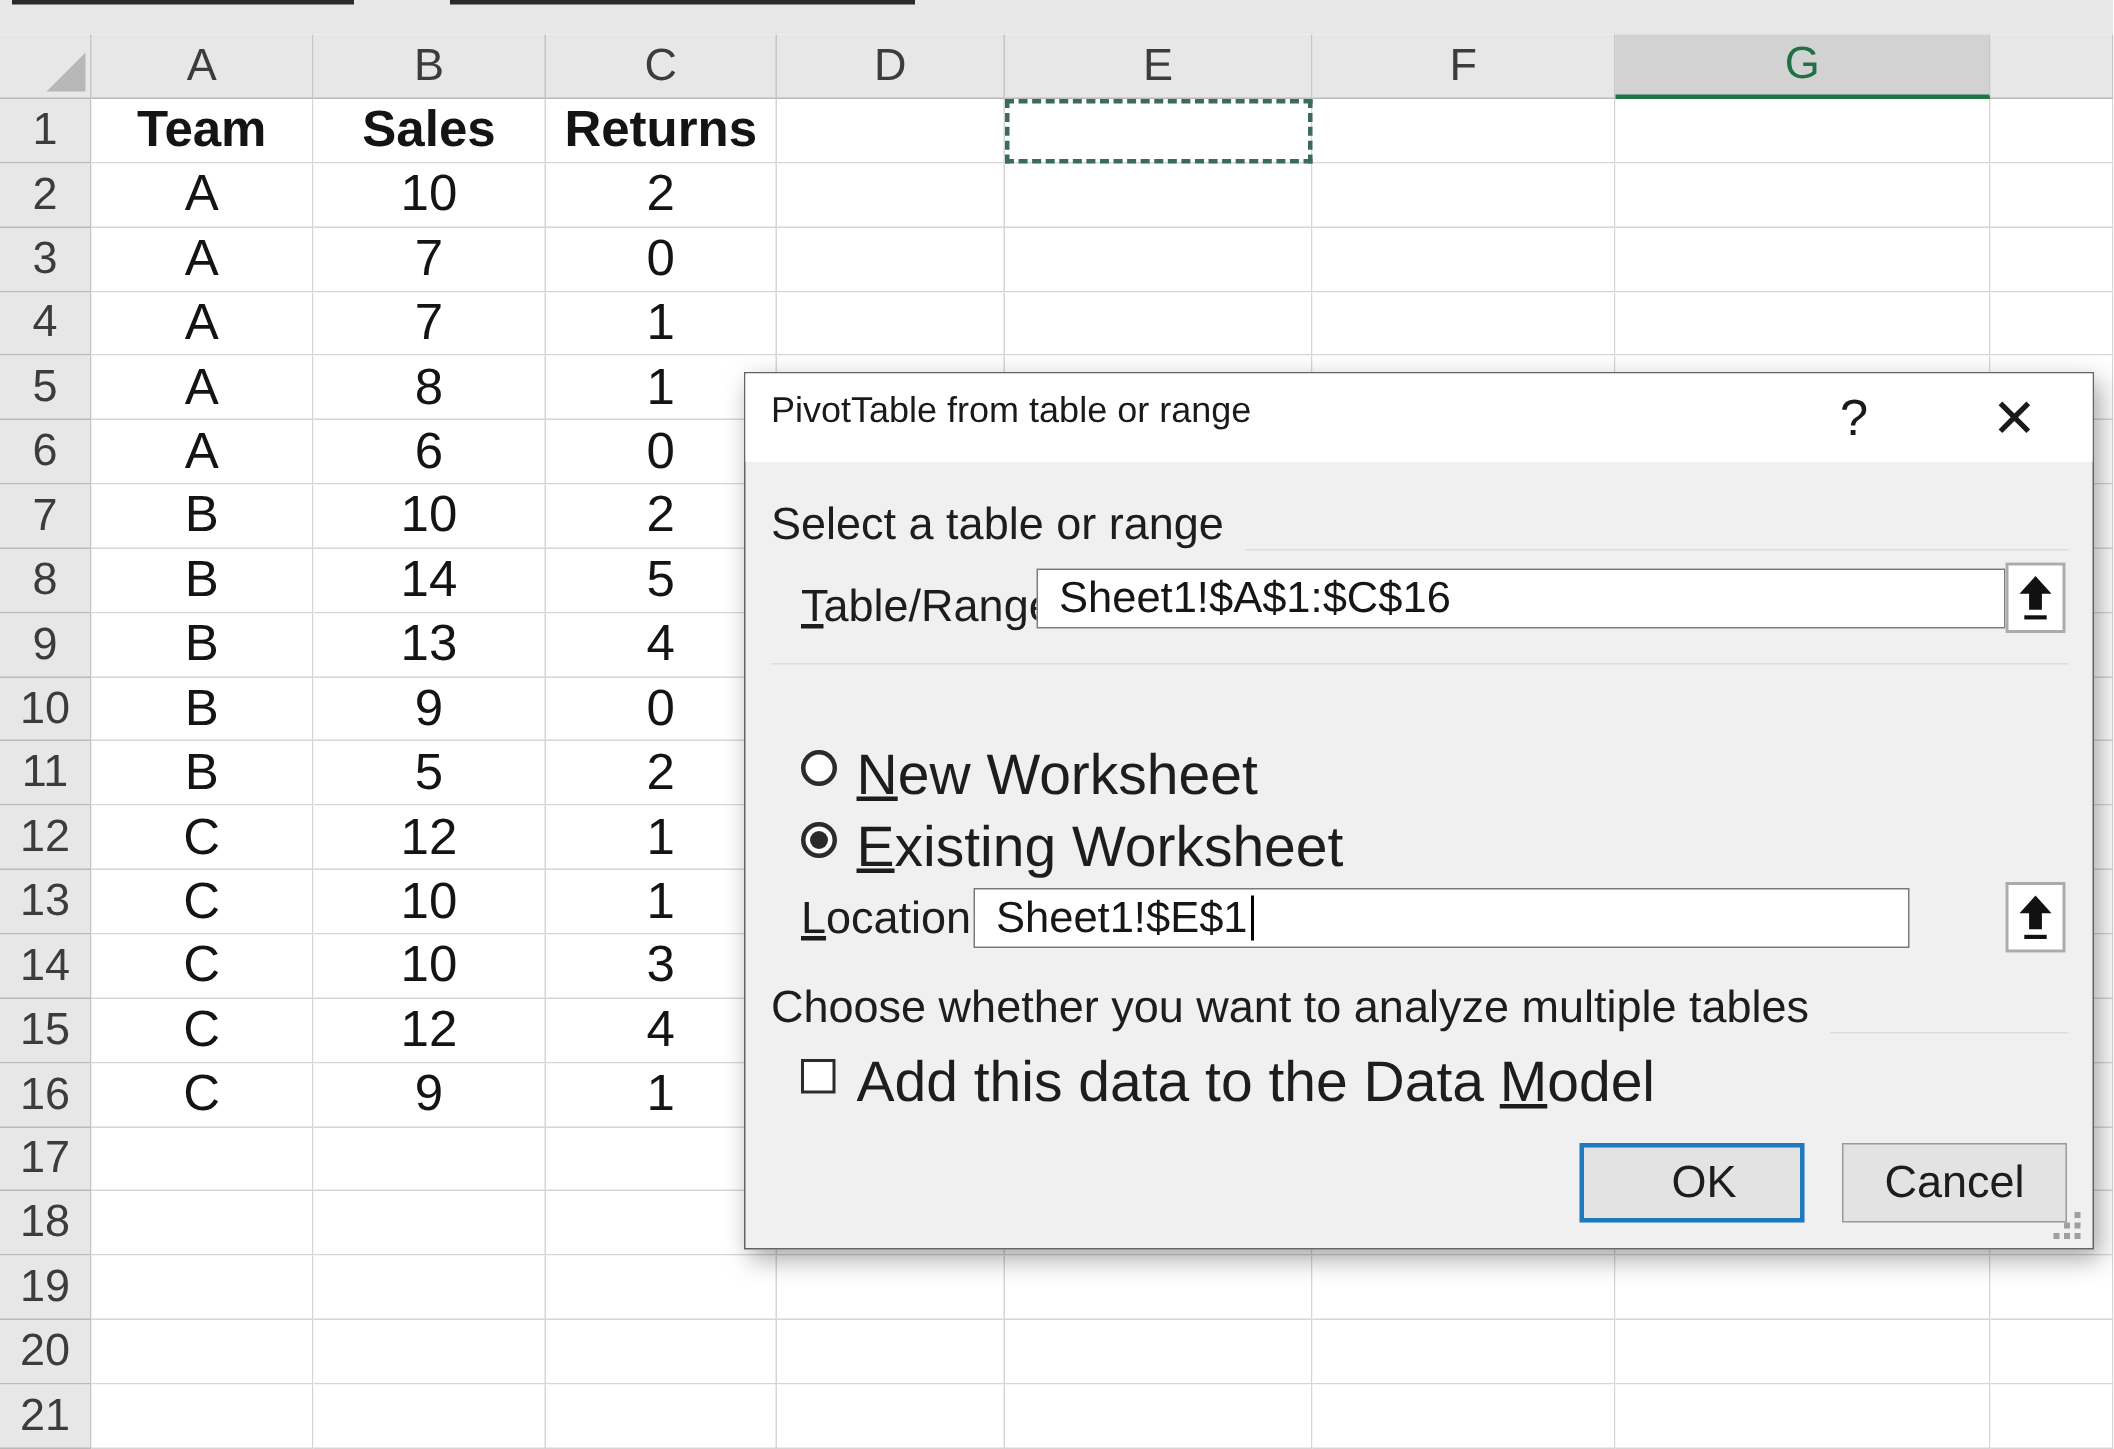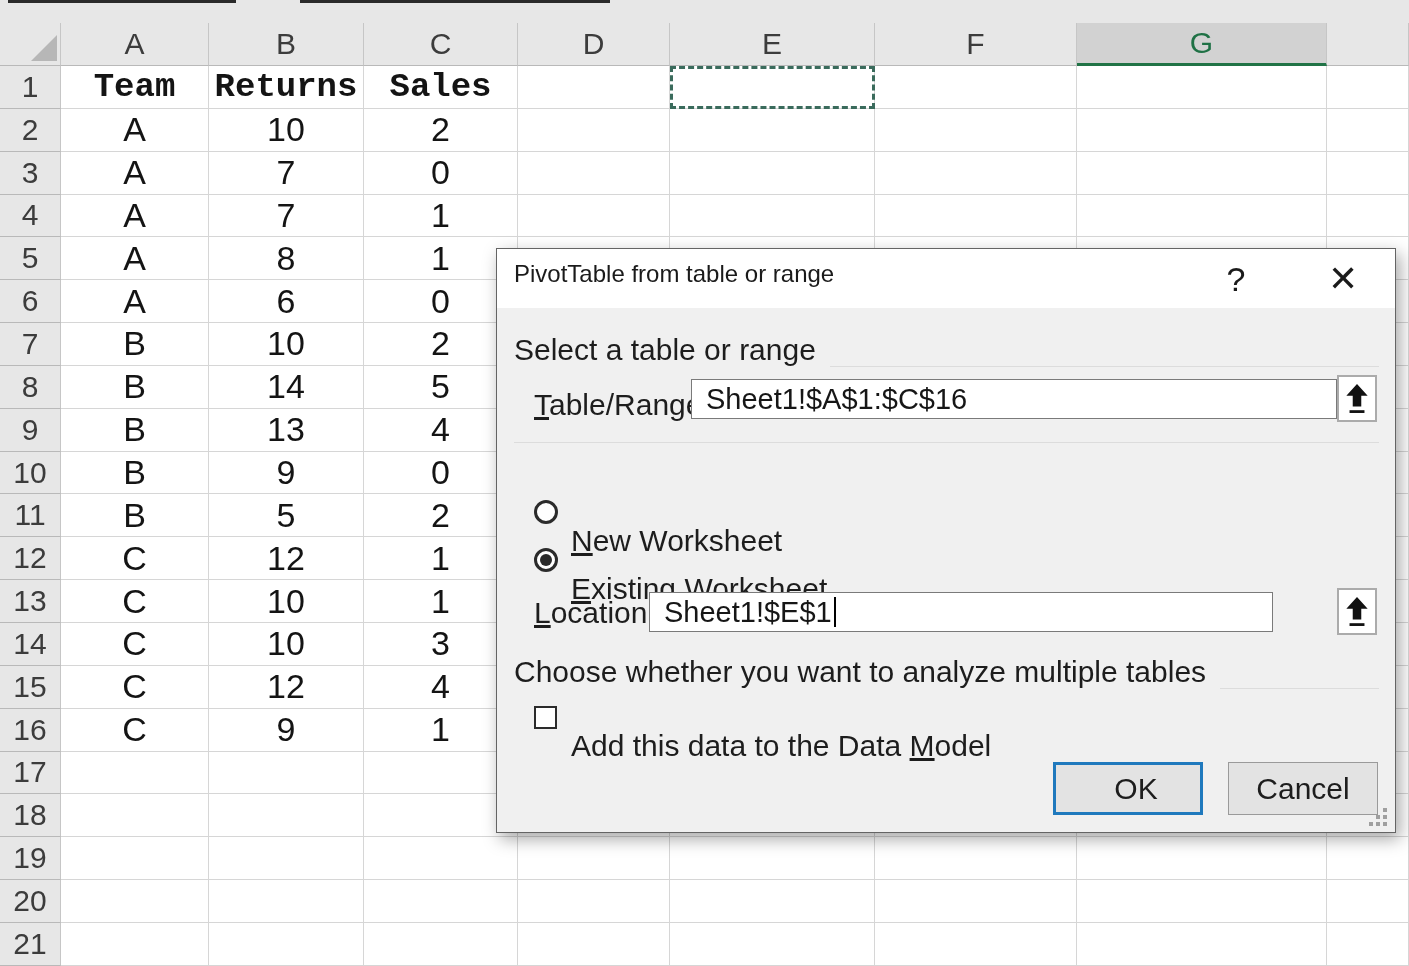--- a/index.html
+++ b/index.html
@@ -18,21 +18,21 @@
     grid-template-rows:43px repeat(21,42.857px);}
   #sheet-grid > div{box-sizing:border-box;display:flex;align-items:center;justify-content:center;overflow:hidden;}
   .hcell{background:#e7e7e7;border-right:1px solid #c6c6c6;border-bottom:1px solid #b9b9b9;
     font-size:30px;color:#3c3c3c;}
   .corner{position:relative;}
   .tri{position:absolute;right:3px;bottom:4px;width:0;height:0;
     border-left:26px solid transparent;border-bottom:26px solid #b7b7b7;}
   .gsel{background:#d2d2d2;color:#1f7145;border-bottom:3px solid #217346;}
   .dcell{background:#fff;border-right:1px solid #d6d6d6;border-bottom:1px solid #d6d6d6;
     font-size:34px;color:#141414;}
-  .bold{font-weight:bold;font-family:Liberation Mono, monospace;}
+  .bold{font-weight:bold;}
 
   
   .ants{position:absolute;left:670px;top:66px;width:205px;height:43px;
     border:3px dashed #3a6b5c;box-sizing:border-box;background:transparent;}
 
   
   .dialog{position:absolute;left:496px;top:248px;width:900px;height:585px;
     background:#f0f0f0;border:1px solid #646464;box-sizing:border-box;
     box-shadow:4px 6px 16px rgba(0,0,0,.35);color:#1d1d1d;}
   .dlg-titlebar{position:absolute;left:0;top:0;width:100%;height:59px;background:#ffffff;}
@@ -46,21 +46,21 @@
   .sect .line{flex:1;height:1px;background:#dcdcdc;}
   .flabel{position:absolute;font-size:30px;white-space:nowrap;}
   .field{position:absolute;background:#fff;border:1px solid #7a7a7a;box-sizing:border-box;
     display:flex;align-items:center;padding-left:14px;font-size:29px;color:#161616;white-space:nowrap;}
   .caret{width:2px;height:30px;background:#000;margin-left:2px;}
   .pickbtn{position:absolute;width:40px;height:47px;background:#fff;border:2px solid #ababab;
     box-sizing:border-box;display:flex;align-items:center;justify-content:center;padding:0;}
   .radio{position:absolute;width:24px;height:24px;border:3px solid #2b2b2b;border-radius:50%;
     background:#fff;box-sizing:border-box;}
   .radio.sel::after{content:"";position:absolute;inset:3px;background:#2b2b2b;border-radius:50%;}
-  .rlabel{position:absolute;font-size:30px;white-space:nowrap;margin-top:28px;}
+  .rlabel{position:absolute;font-size:38px;white-space:nowrap;}
   .checkbox{position:absolute;left:37px;top:457px;width:23px;height:23px;background:#fff;
     border:2.5px solid #2b2b2b;box-sizing:border-box;}
   .btn{position:absolute;width:150px;height:53px;background:#e3e3e3;border:1px solid #9a9a9a;
     box-sizing:border-box;display:flex;align-items:center;justify-content:center;
     font-size:30px;color:#1d1d1d;font-family:inherit;}
   .btn.default{border:3px solid #1f79bd;}
   .grip{position:absolute;right:7px;bottom:5px;width:19px;height:19px;}
   .grip i{position:absolute;width:4px;height:4px;background:#9f9f9f;}
   u{text-decoration:underline;}
 </style>
@@ -81,22 +81,22 @@
       <div class="hcell">A</div>
       <div class="hcell">B</div>
       <div class="hcell">C</div>
       <div class="hcell">D</div>
       <div class="hcell">E</div>
       <div class="hcell">F</div>
       <div class="hcell gsel">G</div>
       <div class="hcell"></div>
       <div class="hcell">1</div>
       <div class="dcell bold">Team</div>
+      <div class="dcell bold">Sales</div>
       <div class="dcell bold">Returns</div>
-      <div class="dcell bold">Sales</div>
       <div class="dcell"></div>
       <div class="dcell"></div>
       <div class="dcell"></div>
       <div class="dcell"></div>
       <div class="dcell"></div>
       <div class="hcell">2</div>
       <div class="dcell">A</div>
       <div class="dcell">10</div>
       <div class="dcell">2</div>
       <div class="dcell"></div>

